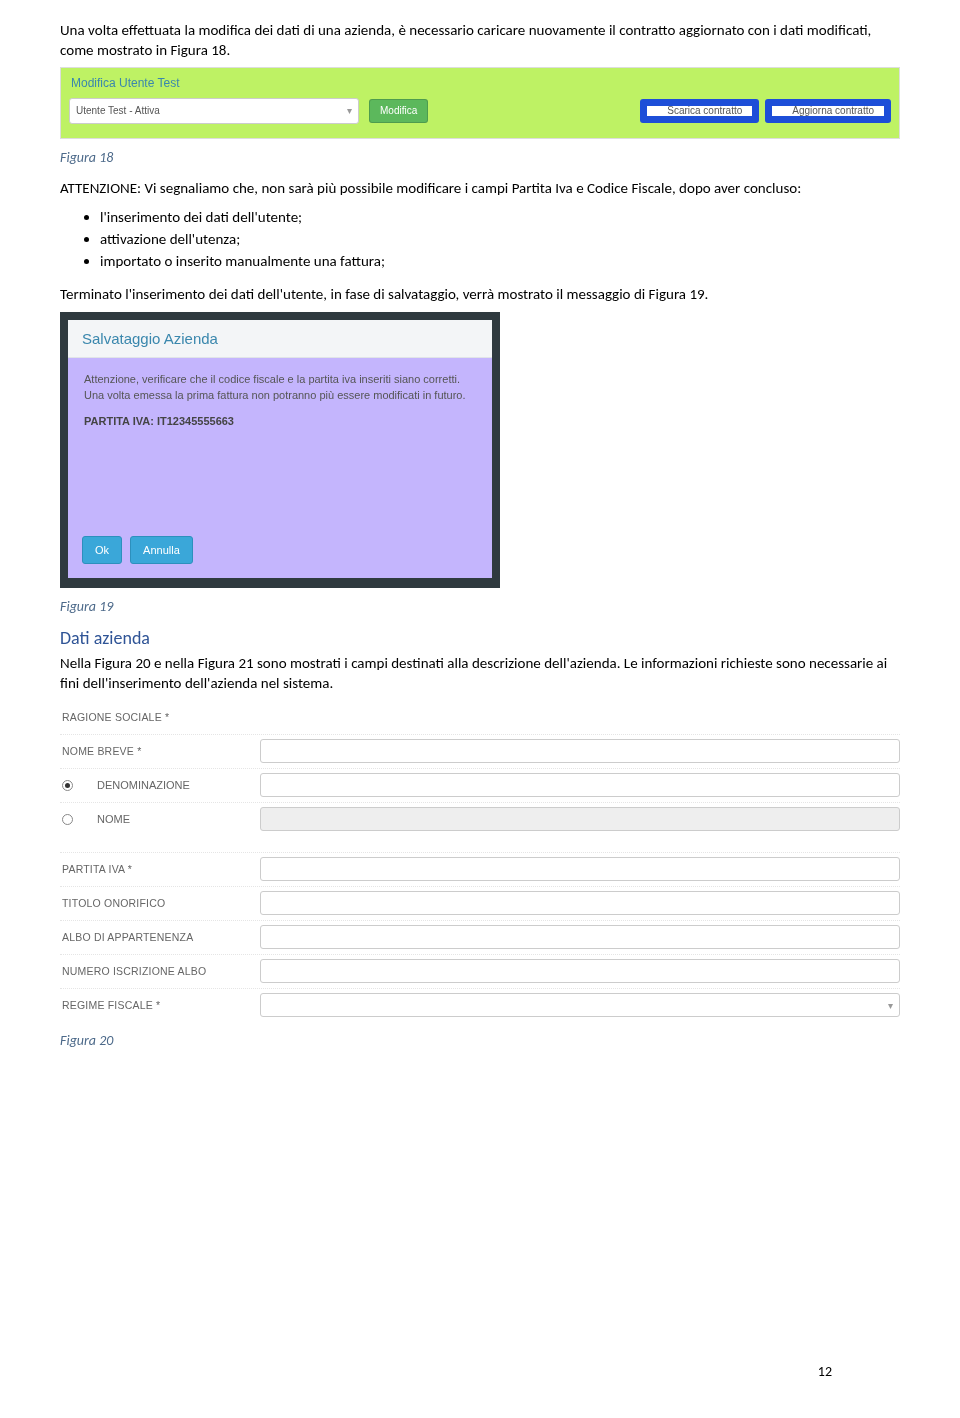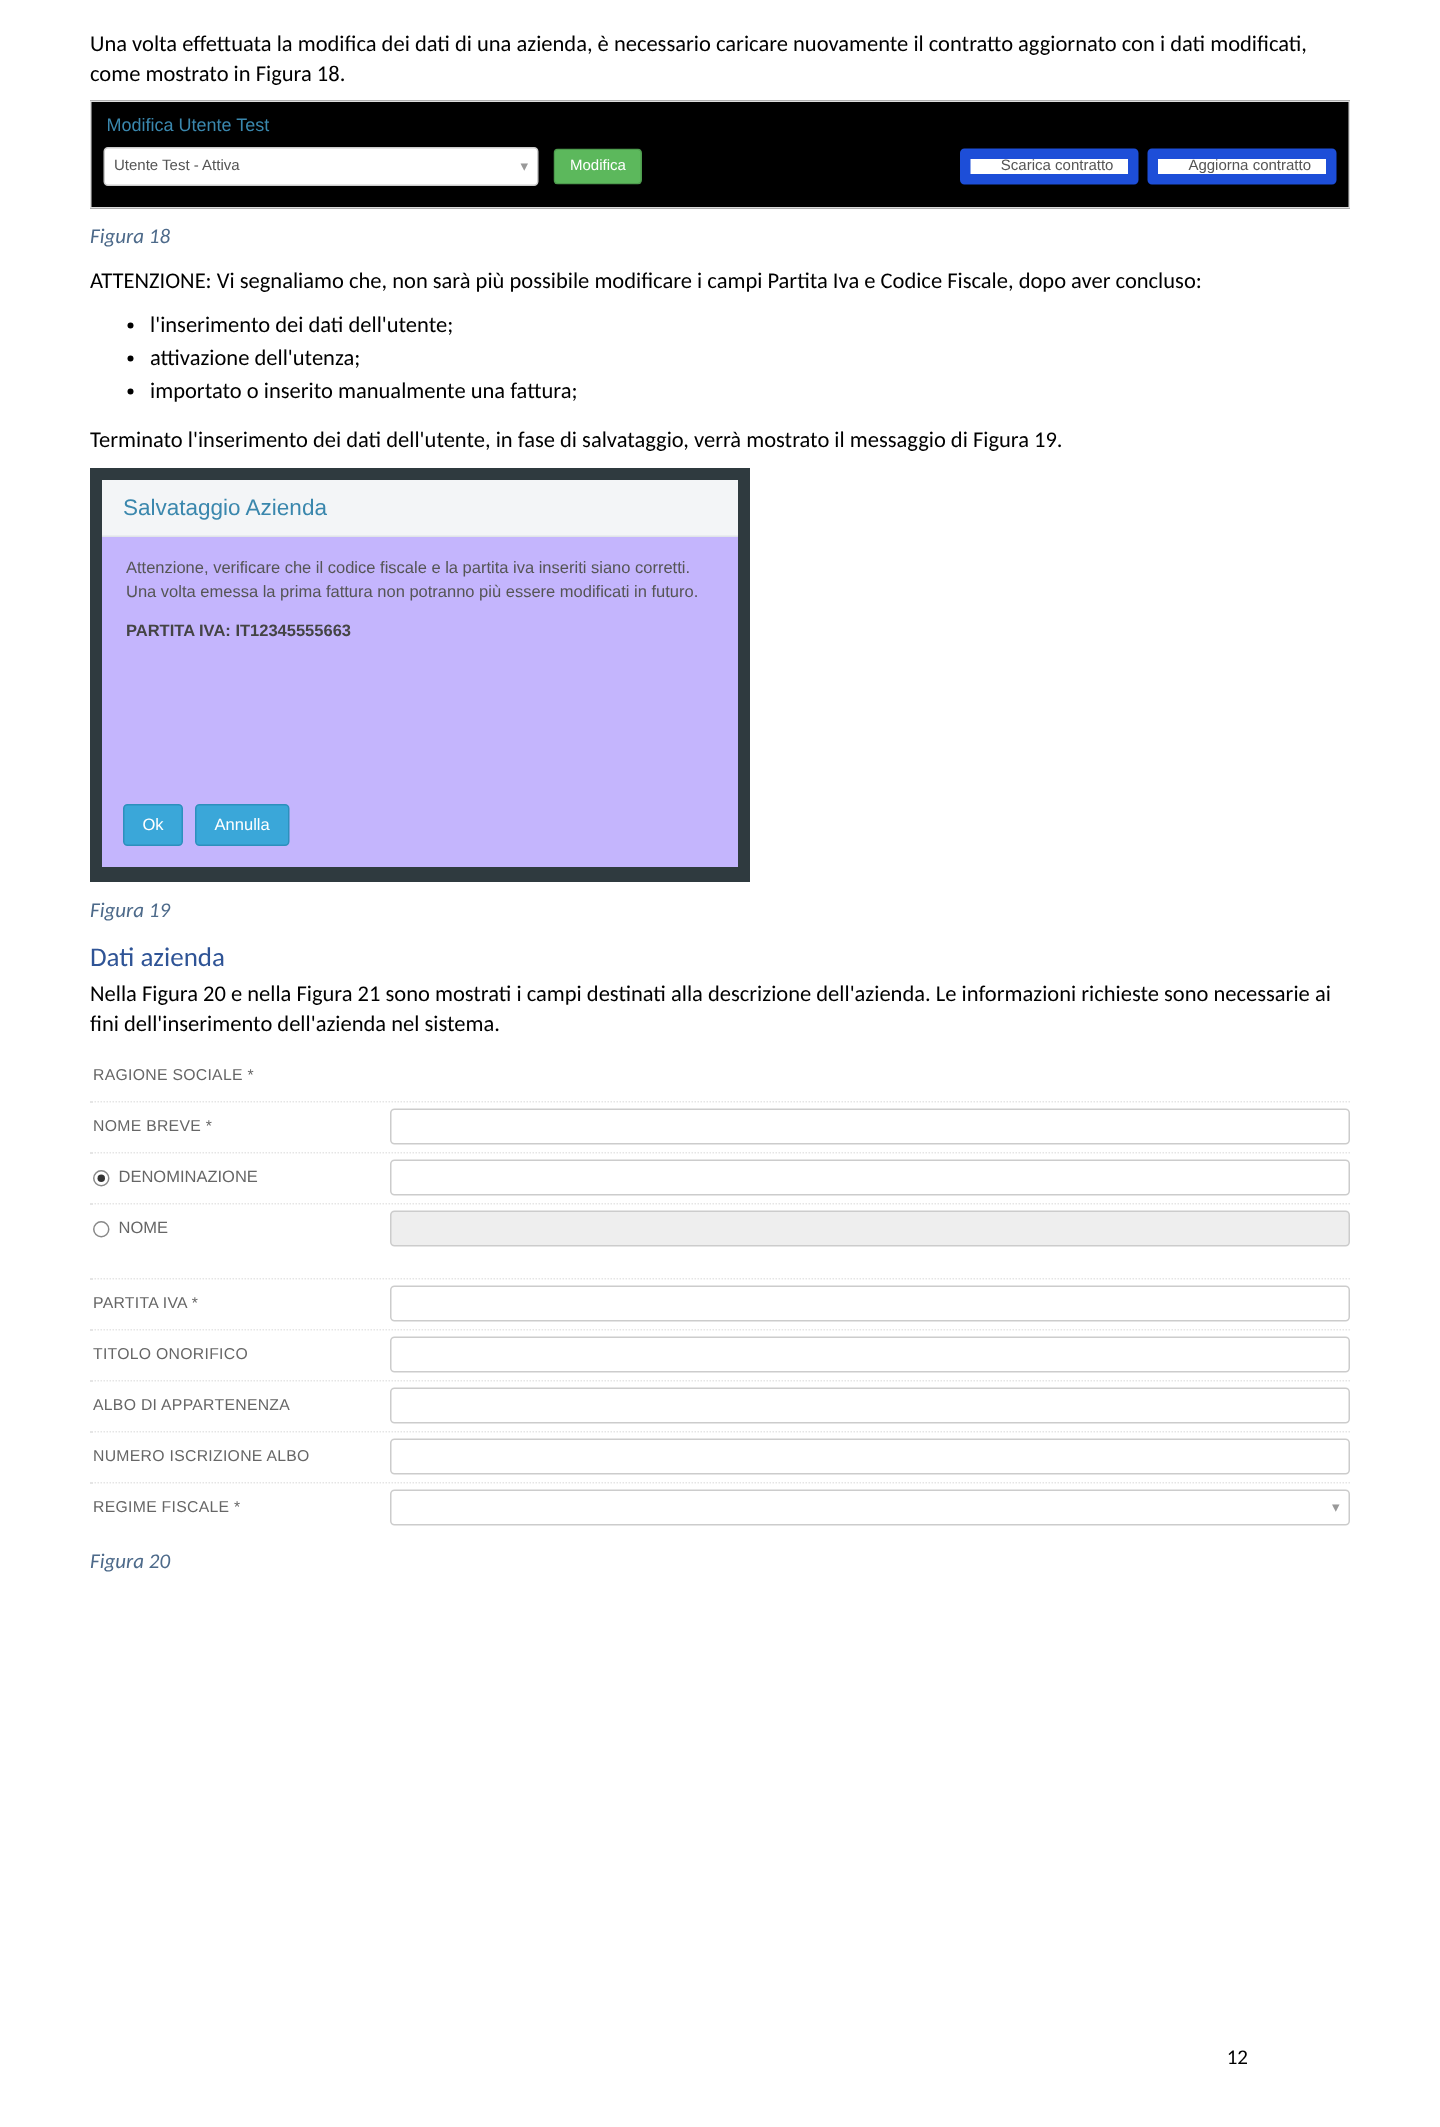--- a/index.html
+++ b/index.html
@@ -12,21 +12,21 @@
     font-size: 15px;
   }
   .para { font-size: 15px; line-height: 1.35; margin-bottom: 6px; }
   .fig-ref { font-style: italic; color: #4d6a8a; font-size: 14px; margin: 10px 0 12px 0; }
   ul.bullets { margin: 10px 0 14px 40px; }
   ul.bullets li { margin: 4px 0; font-size: 15px; }
   .section-title { color: #2f5496; font-size: 18px; margin: 12px 0 4px 0; font-weight: normal; }
 
   
   .sshot1 {
-    background: #000000;
+    background: #bef264;
     border: 1px solid #ddd;
     padding: 6px 8px 14px 8px;
     margin-top: 6px;
     font-family: Arial, sans-serif;
     font-size: 11px;
   }
   .sshot1 .title { color: #3a87ad; font-size: 12px; padding: 2px 2px 8px 2px; }
   .sshot1-row { display: flex; align-items: center; gap: 10px; }
   .sshot1-select {
     flex: 0 0 290px;
@@ -82,21 +82,21 @@
     color: #666;
     margin-top: 4px;
   }
   .form-row { display: flex; align-items: center; border-top: 1px dotted #e5e5e5; height: 34px; }
   .form-row:first-child { border-top: none; }
   .form-label { flex: 0 0 200px; padding-left: 2px; color: #666; font-size: 10.5px; letter-spacing: .2px; }
   .form-input {
     flex: 1; height: 24px; border: 1px solid #ccc; border-radius: 3px; background: #fff;
   }
   .form-input.disabled { background: #eee; }
-  .radio-col { flex: 0 0 200px; display: flex; align-items: center; gap: 6px; padding-left: 2px; }
+  .radio-col { flex: 0 0 200px; display: flex; align-items: center; gap: 24px; padding-left: 2px; }
   .radio-dot { width: 11px; height: 11px; border: 1px solid #888; border-radius: 50%; display: inline-flex; align-items: center; justify-content: center; }
   .radio-dot.sel:after { content:""; width: 5px; height:5px; background:#333; border-radius:50%; }
   .form-select {
     flex: 1; height: 24px; border: 1px solid #ccc; border-radius: 3px; background:#fff;
     display:flex; align-items:center; justify-content:flex-end; padding-right:6px; color:#888;
   }
   .chev { font-size: 10px; color: #999; }
 
   .page-num { position: absolute; right: 68px; bottom: 18px; font-size: 14px; }
   .page { position: relative; min-height: 1378px; }

